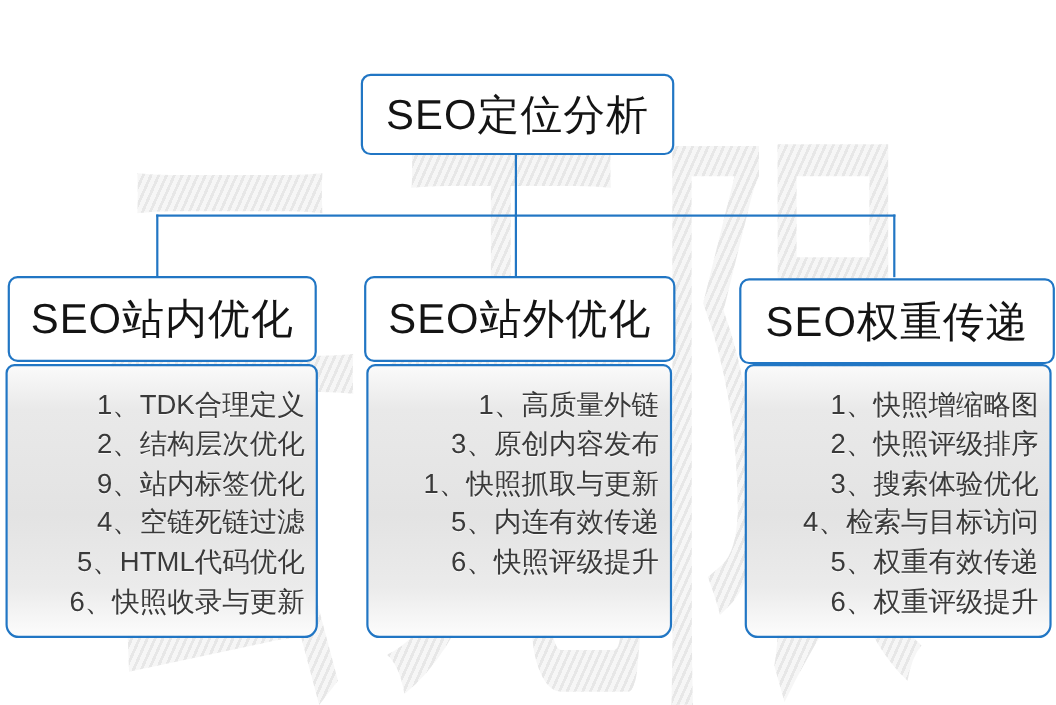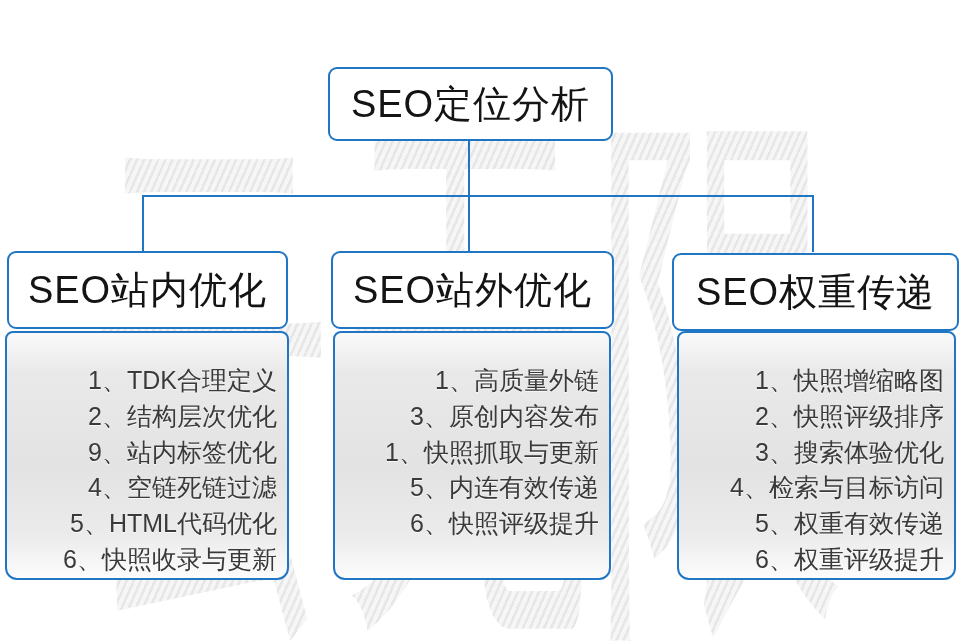--- a/index.html
+++ b/index.html
@@ -40,21 +40,21 @@
   }
   .root-box { left:328px; top:67px;  width:281px; height:70px; }
   .hdr-c0   { left:7px;   top:251px; width:277px; height:74px; }
   .hdr-c1   { left:331px; top:251px; width:279px; height:74px; }
   .hdr-c2   { left:672px; top:253px; width:283px; height:74px; }
 
   .panel {
     position:absolute; z-index:2; top:331px; height:249px;
     border:2px solid var(--accent); border-radius:8px 8px 12px 12px;
     background:linear-gradient(180deg,#fafafa 0%,#e9e9e9 16%,#e3e3e3 55%,#ebebeb 82%,#fcfcfc 100%);
-    box-sizing:border-box; padding:30px 10px 0 26px;
+    box-sizing:border-box; padding:18px 10px 0 26px;
   }
   .panel-c0 { left:5px;   width:284px; }
   .panel-c1 { left:333px; width:278px; }
   .panel-c2 { left:677px; width:279px; }
 
   .panel .item {
     font-size:25px; line-height:35.8px; color:#3a3a3a;
     white-space:nowrap; text-shadow:0 1px 0 rgba(255,255,255,0.75);
   }
 </style>

